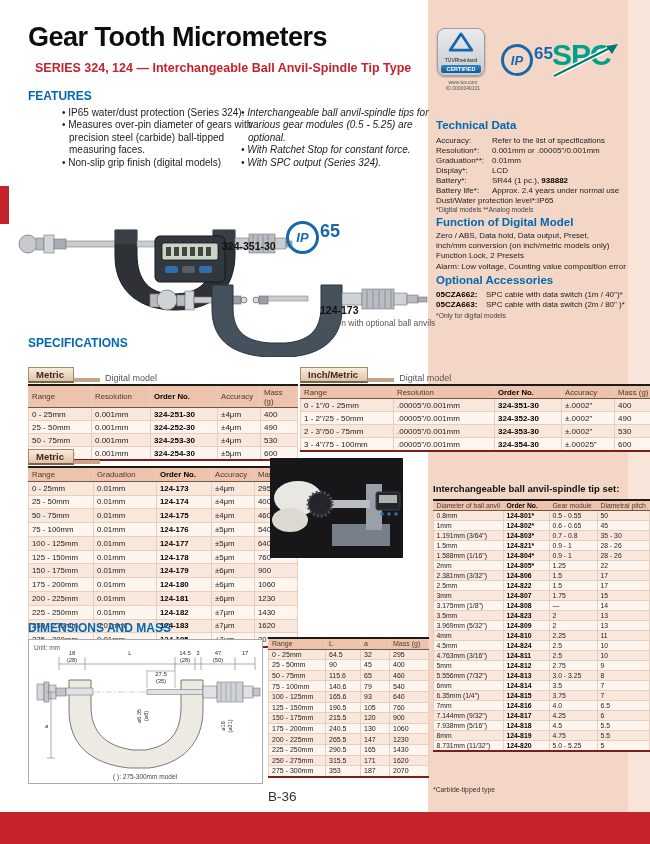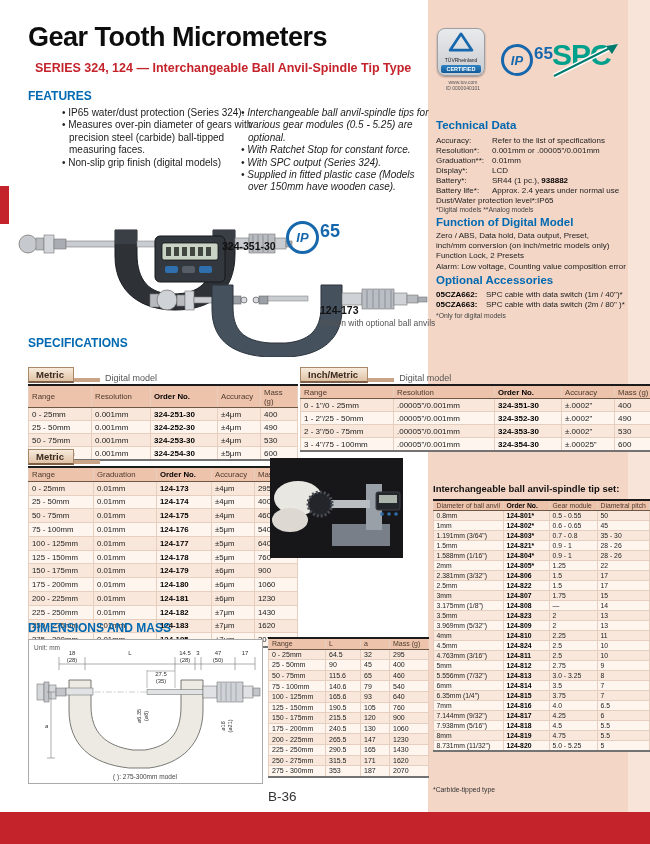--- a/index.html
+++ b/index.html
@@ -32,21 +32,21 @@
   .feat-right{left:241px;width:192px;font-style:italic;}
 
   
   .tabrow{display:flex;align-items:flex-end;height:14px;}
   .tab{display:inline-block;padding:1px 9px 1px 7px;font-size:9.5px;font-weight:bold;color:#3c2b20;
        background:linear-gradient(#f7ebdc,#e0c3a6);border:1px solid #a9886a;border-bottom:2px solid #7e5f46;}
   .tab-tail{display:inline-block;width:26px;height:4px;background:#c9a486;margin:0 5px 1px 0;}
   .tab-note{font-size:9px;color:#555;padding-bottom:0;}
 
   
-  table.tbl{border-collapse:collapse;border-top:2px solid #1b1b1b;border-bottom:2px solid #737373;
+  table.tbl{border-collapse:collapse;border-top:2px solid #1b1b1b;border-bottom:2px solid #7f1d1d;
             table-layout:fixed;border-radius:25px;}
   .tbl th{background:#eec3ac;color:#4c3a2d;font-weight:normal;text-align:left;
           border:1px solid #e7cfc0;border-bottom:1px solid #6d5846;padding:1.5px 3px;}
   .tbl td{border:1px solid #e7cfc0;padding:1.5px 3px;overflow:hidden;white-space:nowrap;}
   .tbl tr:nth-child(odd) td{background:#f8e7da;}
   .tbl tr:nth-child(even) td{background:#fdf5ee;}
   .tbl td.b{font-weight:bold;color:#000;}
   .tbl th.bh{font-weight:bold;color:#000;}
 
   .spec1,.spec2{font-size:8px;}
@@ -143,21 +143,20 @@
       <li>IP65 water/dust protection (Series 324).</li>
       <li>Measures over-pin diameter of gears with precision steel (carbide) ball-tipped measuring faces.</li>
       <li>Non-slip grip finish (digital models)</li>
     </ul>
   </div>
 <div class="abs feat feat-right">
     <ul>
       <li>Interchangeable ball anvil-spindle tips for various gear modules (0.5 - 5.25) are optional.</li>
       <li>With Ratchet Stop for constant force.</li>
       <li>With SPC output (Series 324).</li>
-      <li>Supplied in fitted plastic case (Models over 150mm have wooden case).</li>
     </ul>
   </div>
 
 <svg class="abs" style="left:15px;top:210px" width="278" height="118" viewBox="0 0 278 118">
   <circle cx="13" cy="34" r="9" fill="#c6c9cd" stroke="#777" stroke-width="0.8"></circle>
   <rect x="21" y="28" width="8" height="12" fill="#b7babf" stroke="#777" stroke-width="0.6"></rect>
   <rect x="29" y="25" width="10" height="18" fill="#d2d5d9" stroke="#777" stroke-width="0.6"></rect>
   <rect x="39" y="29" width="12" height="10" fill="#a9adb3" stroke="#777" stroke-width="0.6"></rect>
   <rect x="51" y="31" width="52" height="6" fill="#c9ccd0" stroke="#777" stroke-width="0.6"></rect>
   <path d="M 100,20 L 100,46 C 100,84 128,100 160,100 C 196,100 220,82 220,44 L 220,20 L 198,20 L 198,44 C 198,72 184,84 158,84 C 134,84 122,70 122,44 L 122,20 Z" fill="#2e3237" stroke="#1b1e22" stroke-width="1"></path>

